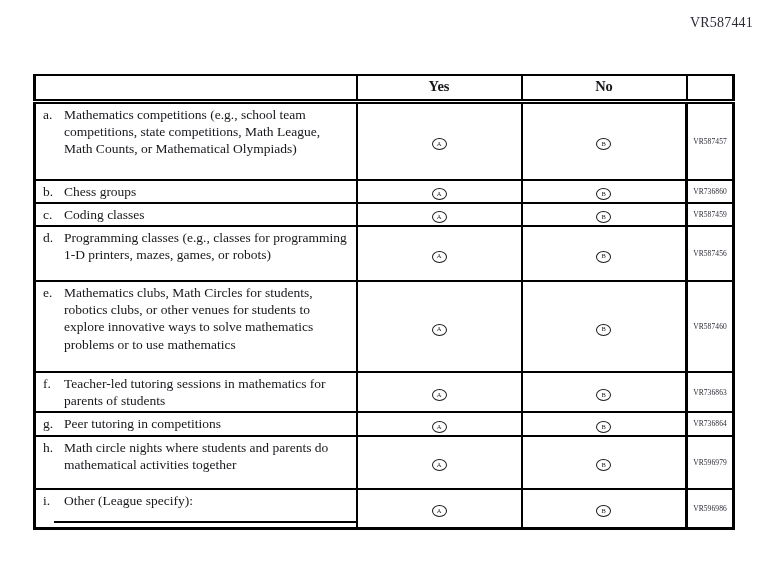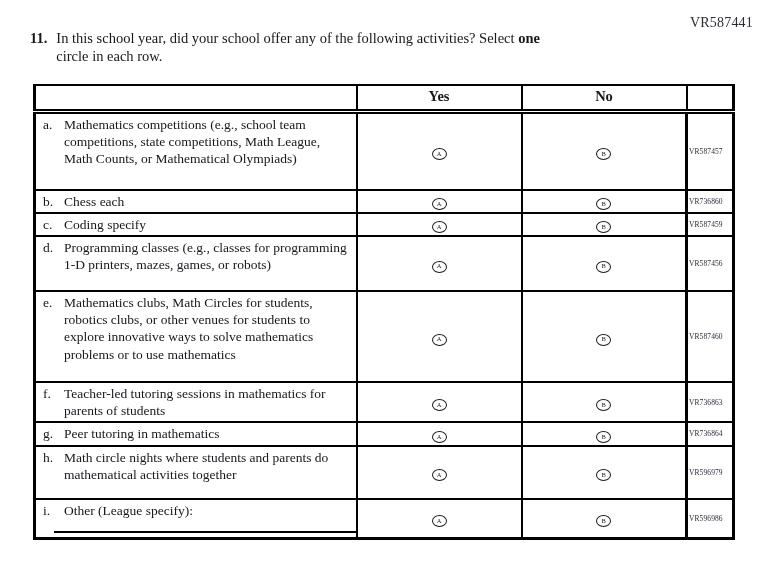--- a/index.html
+++ b/index.html
@@ -43,21 +43,21 @@
     font-size: 14.5px;
     line-height: 18px;
     width: 620px;
   }
   .qline1 { white-space: nowrap; }
   .qtext b { font-weight: bold; }
 
   .table-wrap {
     position: absolute;
     left: 33px;
-    top: 84px;
+    top: 74px;
     width: 695px;
     border-radius: 10px;
   }
   table {
     border-collapse: collapse;
     table-layout: fixed;
     width: 699px;
     border: 3px solid #000;
     border-top-width: 2px;
   }
@@ -100,21 +100,21 @@
     border: 1px solid #1a1a1a;
     border-radius: 50%;
     font-size: 6.5px;
     line-height: 1;
     color: #1a1a1a;
     cursor: pointer;
     background: #fff;
   }
   td.vrcode {
     border-left: 3px solid #000;
-    text-align: left;
+    text-align: center;
     vertical-align: middle;
     font-size: 7.5px;
     letter-spacing: 0.1px;
     color: #2b2b38;
     padding: 0 1px;
   }
   .write-line {
     position: absolute;
     left: 18px;
     right: 0px;
@@ -133,27 +133,20 @@
   tr.r-h { height: 53px; }
   tr.r-i { height: 40px; }
 </style>
 </head>
 <body>
 
 <div class="page">
 
   <div class="top-code">VR587441</div>
 
-  <div class="question">
-    <span class="qnum">11.</span>
-    <div class="qtext">
-      <div class="qline1"><span>In this school year, did your school offer any of the following activities? Select </span><b>one</b></div>
-      <div>circle in each row.</div>
-    </div>
-  </div>
 
   <div class="table-wrap">
     <table>
       <colgroup>
         <col class="c-activity">
           <col class="c-yes">
           <col class="c-no">
           <col class="c-code">
       </colgroup>
       <thead>
@@ -180,39 +173,39 @@
             <span class="bubble">
                 <span>B</span>
               </span>
           </td>
           <td class="vrcode">VR587457</td>
         </tr>
 
         <tr class="r-b">
           <td class="activity">
             <span class="row-letter">b.</span>
-            <span>Chess each</span>
+            <span>Chess groups</span>
           </td>
           <td class="opt">
             <span class="bubble">
                 <span>A</span>
               </span>
           </td>
           <td class="opt">
             <span class="bubble">
                 <span>B</span>
               </span>
           </td>
           <td class="vrcode">VR736860</td>
         </tr>
 
         <tr class="r-c">
           <td class="activity">
             <span class="row-letter">c.</span>
-            <span>Coding specify</span>
+            <span>Coding classes</span>
           </td>
           <td class="opt">
             <span class="bubble">
                 <span>A</span>
               </span>
           </td>
           <td class="opt">
             <span class="bubble">
                 <span>B</span>
               </span>
@@ -270,21 +263,21 @@
             <span class="bubble">
                 <span>B</span>
               </span>
           </td>
           <td class="vrcode">VR736863</td>
         </tr>
 
         <tr class="r-g">
           <td class="activity">
             <span class="row-letter">g.</span>
-            <span>Peer tutoring in mathematics</span>
+            <span>Peer tutoring in competitions</span>
           </td>
           <td class="opt">
             <span class="bubble">
                 <span>A</span>
               </span>
           </td>
           <td class="opt">
             <span class="bubble">
                 <span>B</span>
               </span>

